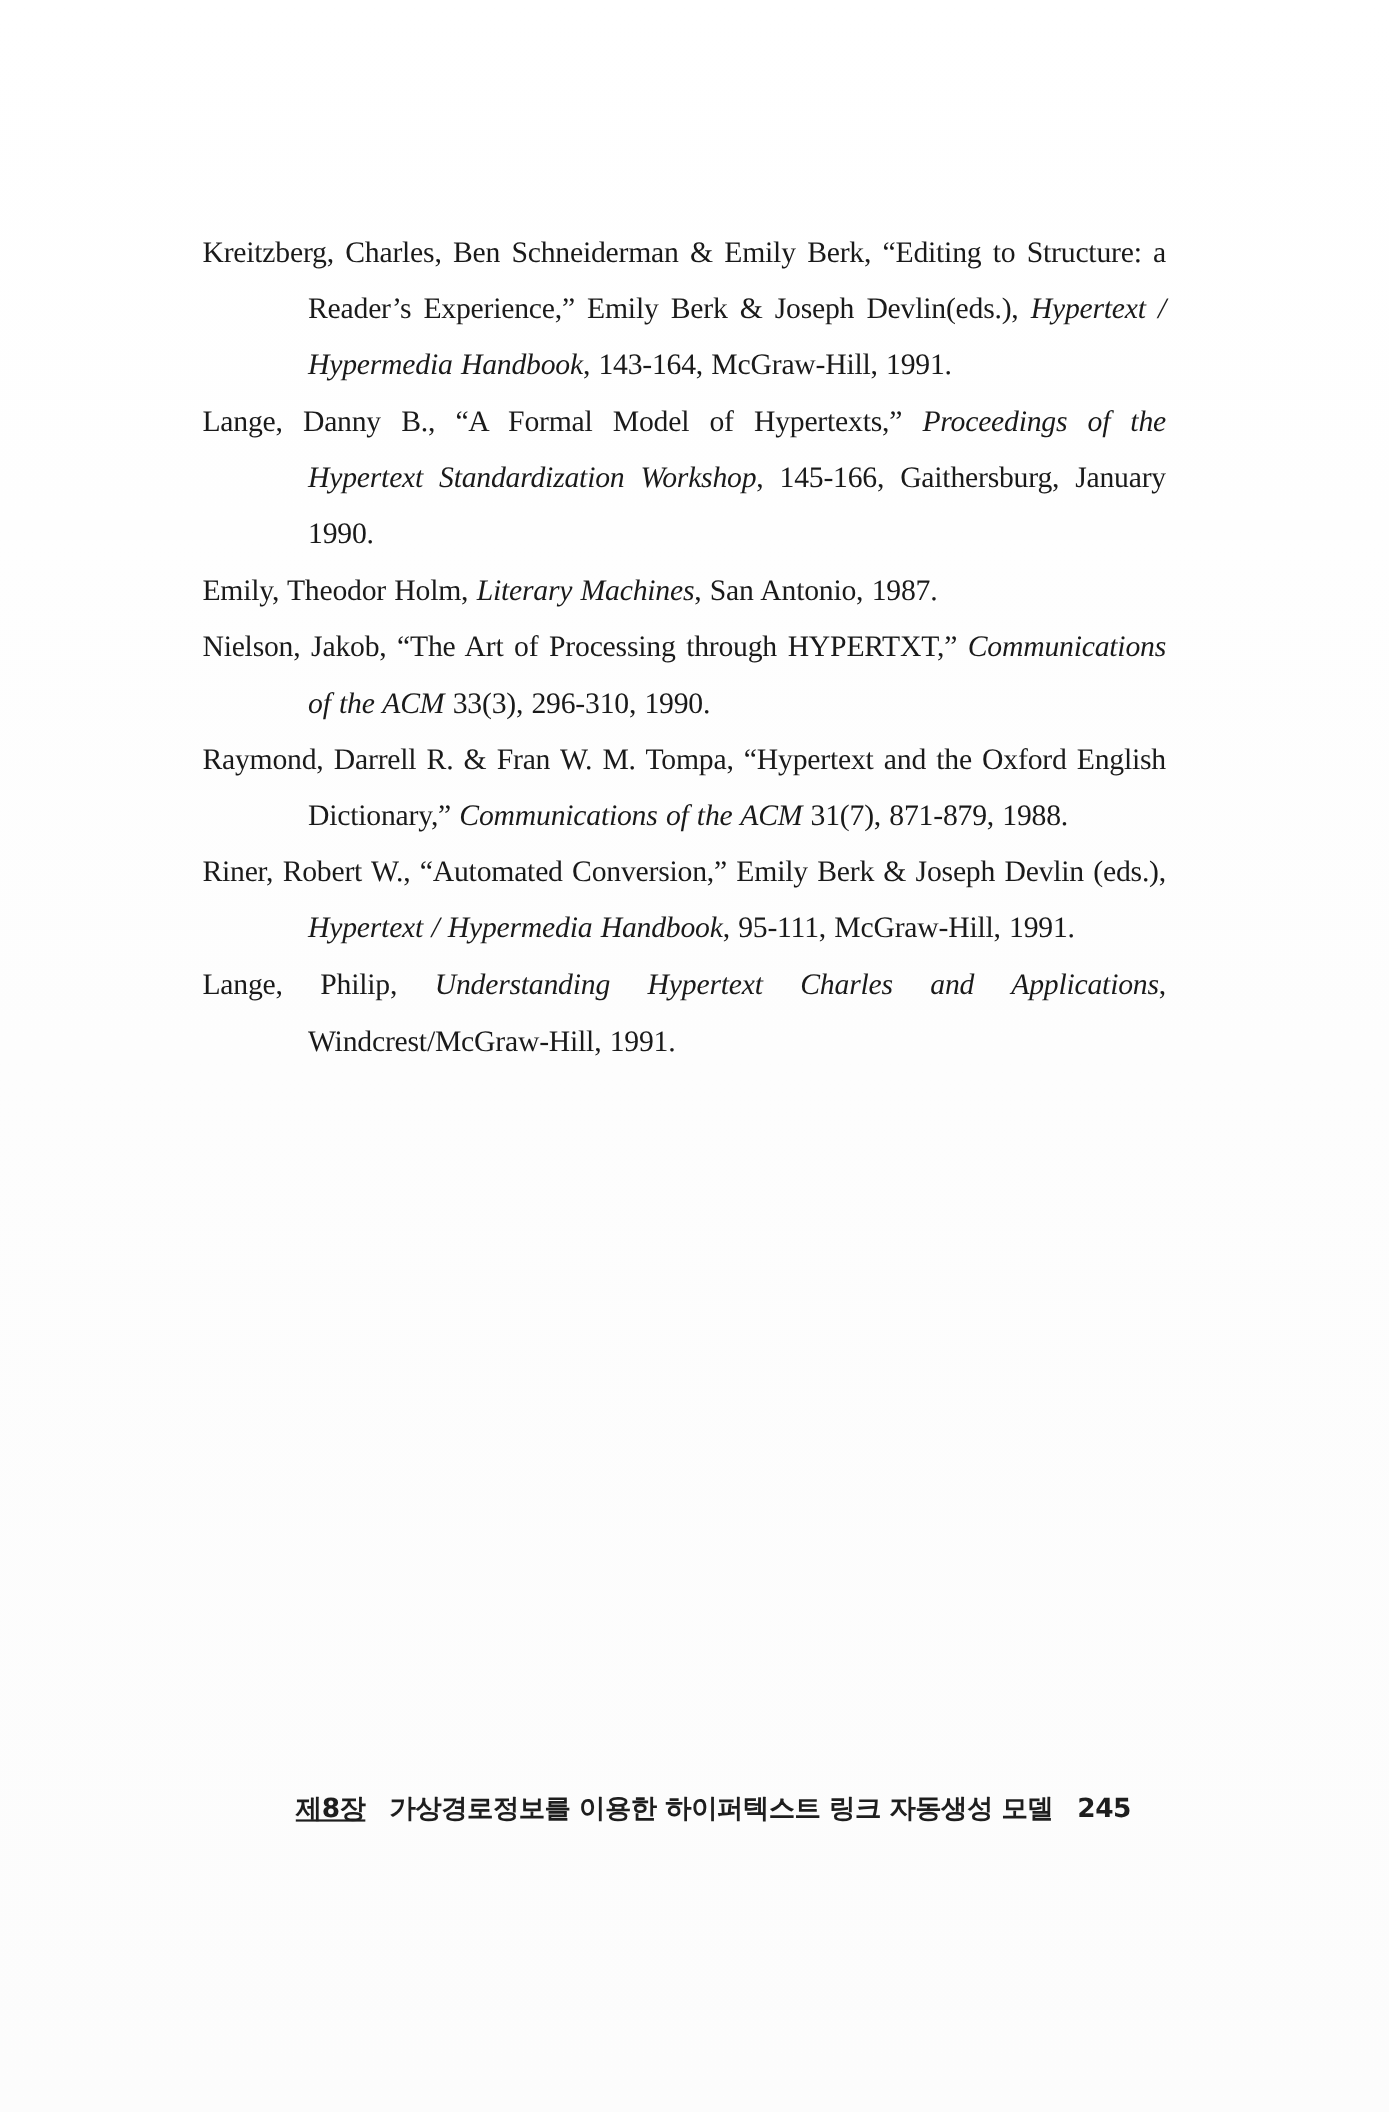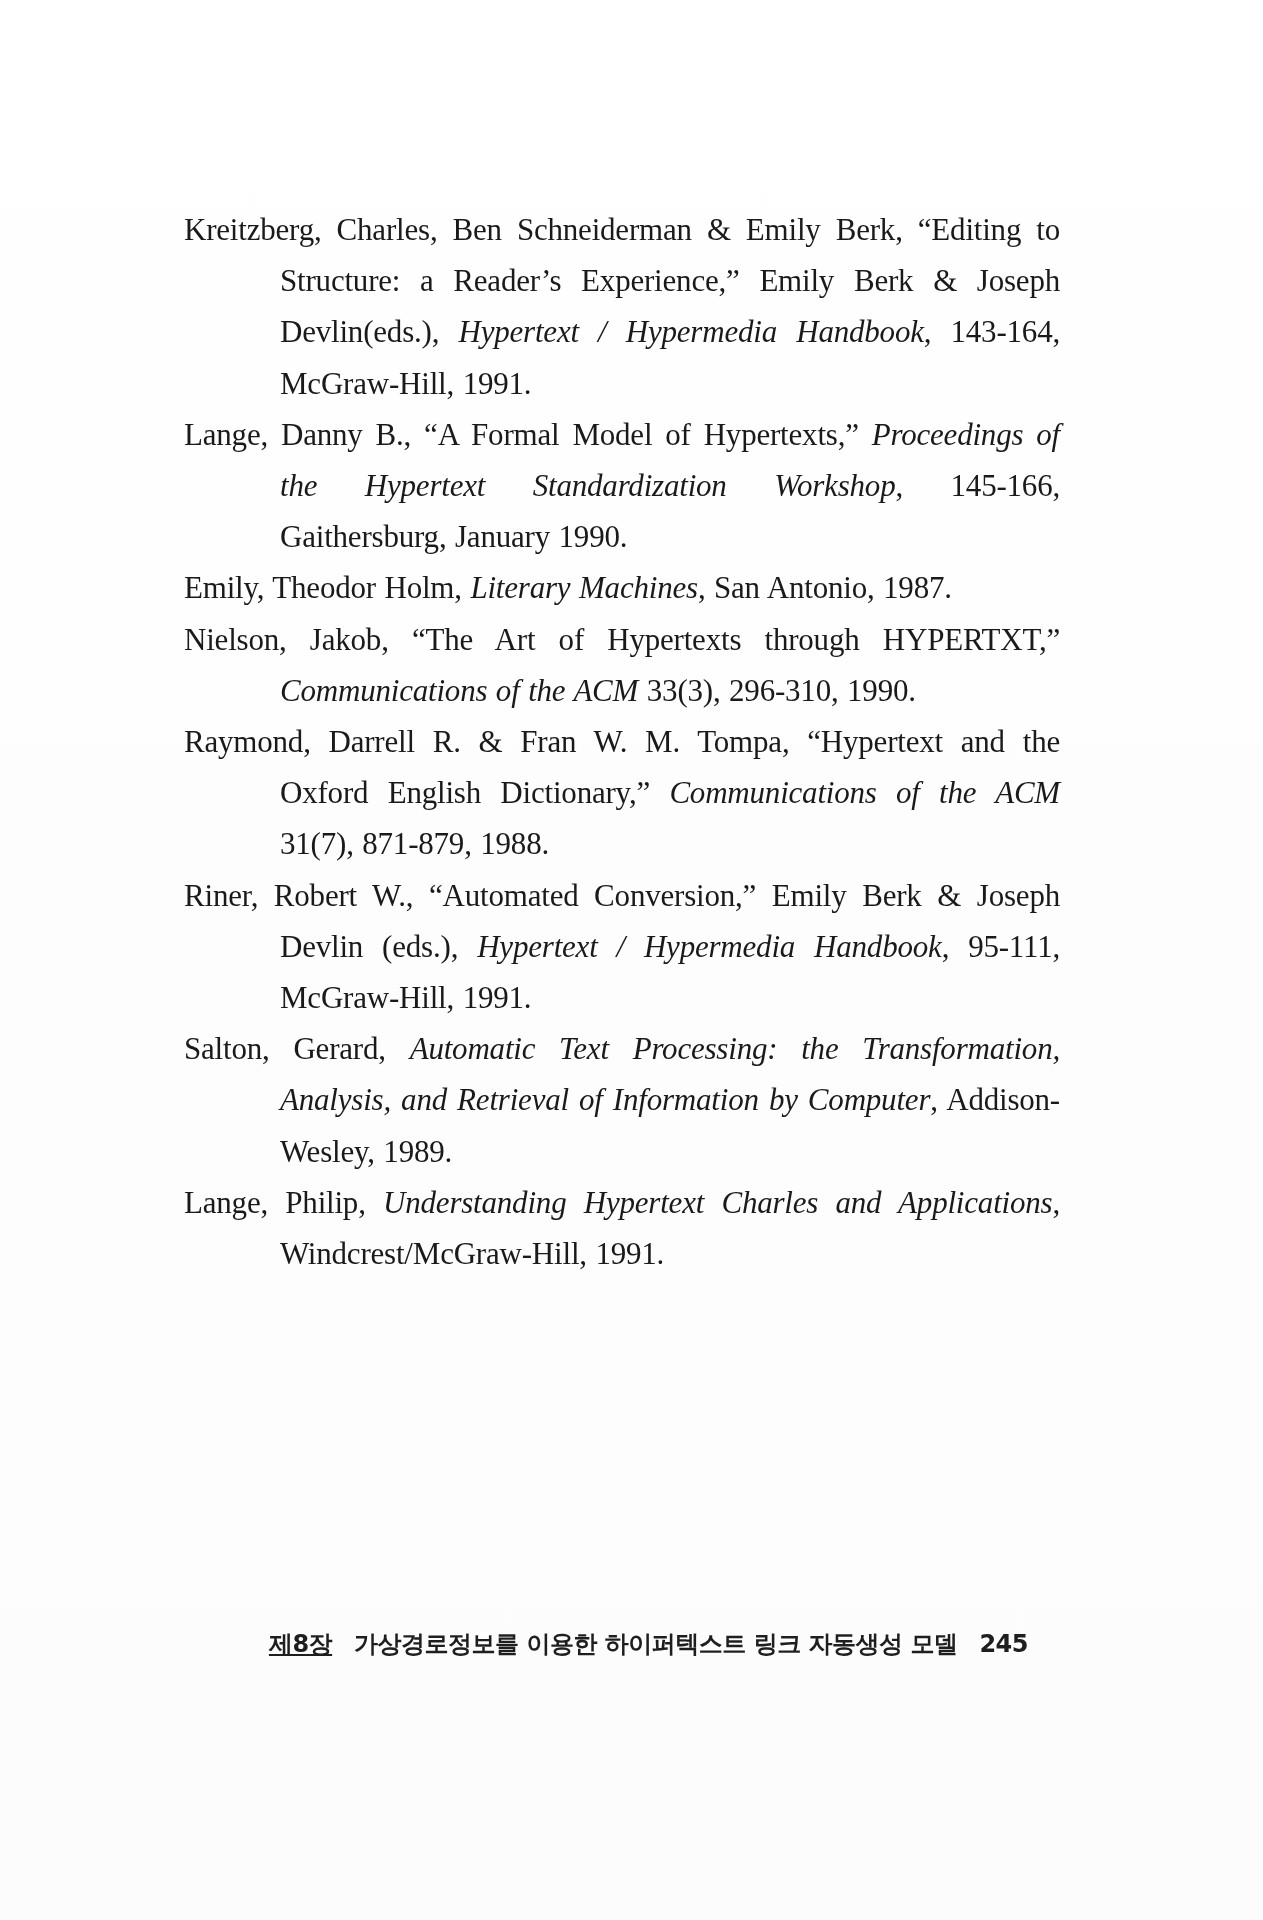--- a/index.html
+++ b/index.html
@@ -21,21 +21,21 @@
       width: 1263px; height: 1920px;
       background: linear-gradient(180deg, #ffffff 0%, #fdfdfd 50%, #fcfcfc 100%);
     }
     .refs {
       position: absolute;
       left: 184px;
       top: 204px;
       width: 876px;
     }
     .ref {
-      font-size: 31px;
+      font-size: 27px;
       line-height: 51.2px;
       letter-spacing: -0.2px;
       padding-left: 96px;
       text-indent: -96px;
       text-align: justify;
       margin: 0;
       word-spacing: 1px;
     }
     .ref i { font-style: italic; }
     .footer {
@@ -65,35 +65,32 @@
 
     <p class="ref">
       <span>Lange, Danny B.,</span><span> “A Formal Model of Hypertexts,” </span><i>Proceedings of the Hypertext Standardization Workshop</i><span>, 145-166, Gaithersburg, January 1990.</span>
     </p>
 
     <p class="ref">
       <span>Emily, Theodor Holm,</span><span> </span><i>Literary Machines</i><span>, San Antonio, 1987.</span>
     </p>
 
     <p class="ref">
-      <span>Nielson, Jakob,</span><span> “The Art of Hypertexts through HYPERTXT,” </span><i>Communications of the ACM</i><span> 33(3), 296-310, 1990.</span>
+      <span>Nielson, Jakob,</span><span> “The Art of Processing through HYPERTXT,” </span><i>Communications of the ACM</i><span> 33(3), 296-310, 1990.</span>
     </p>
 
     <p class="ref">
       <span>Raymond, Darrell R. &amp; Fran W. M. Tompa,</span><span> “Hypertext and the Oxford English Dictionary,” </span><i>Communications of the ACM</i><span> 31(7), 871-879, 1988.</span>
     </p>
 
 
     <p class="ref">
       <span>Riner, Robert W.,</span><span> “Automated Conversion,” Emily Berk &amp; Joseph Devlin (eds.), </span><i>Hypertext / Hypermedia Handbook</i><span>, 95-111, McGraw-Hill, 1991.</span>
     </p>
 
-    <p class="ref">
-      <span>Salton, Gerard,</span><span> </span><i>Automatic Text Processing: the Transformation, Analysis, and Retrieval of Information by Computer</i><span>, Addison-Wesley, 1989.</span>
-    </p>
 
 
     <p class="ref">
       <span>Lange, Philip,</span><span> </span><i>Understanding Hypertext Charles and Applications</i><span>, Windcrest/McGraw-Hill, 1991.</span>
     </p>
 
   </div>
 
   <div class="footer">
     <span class="chapter">제8장</span><span class="title">가상경로정보를 이용한 하이퍼텍스트 링크 자동생성 모델</span><span>245</span>

